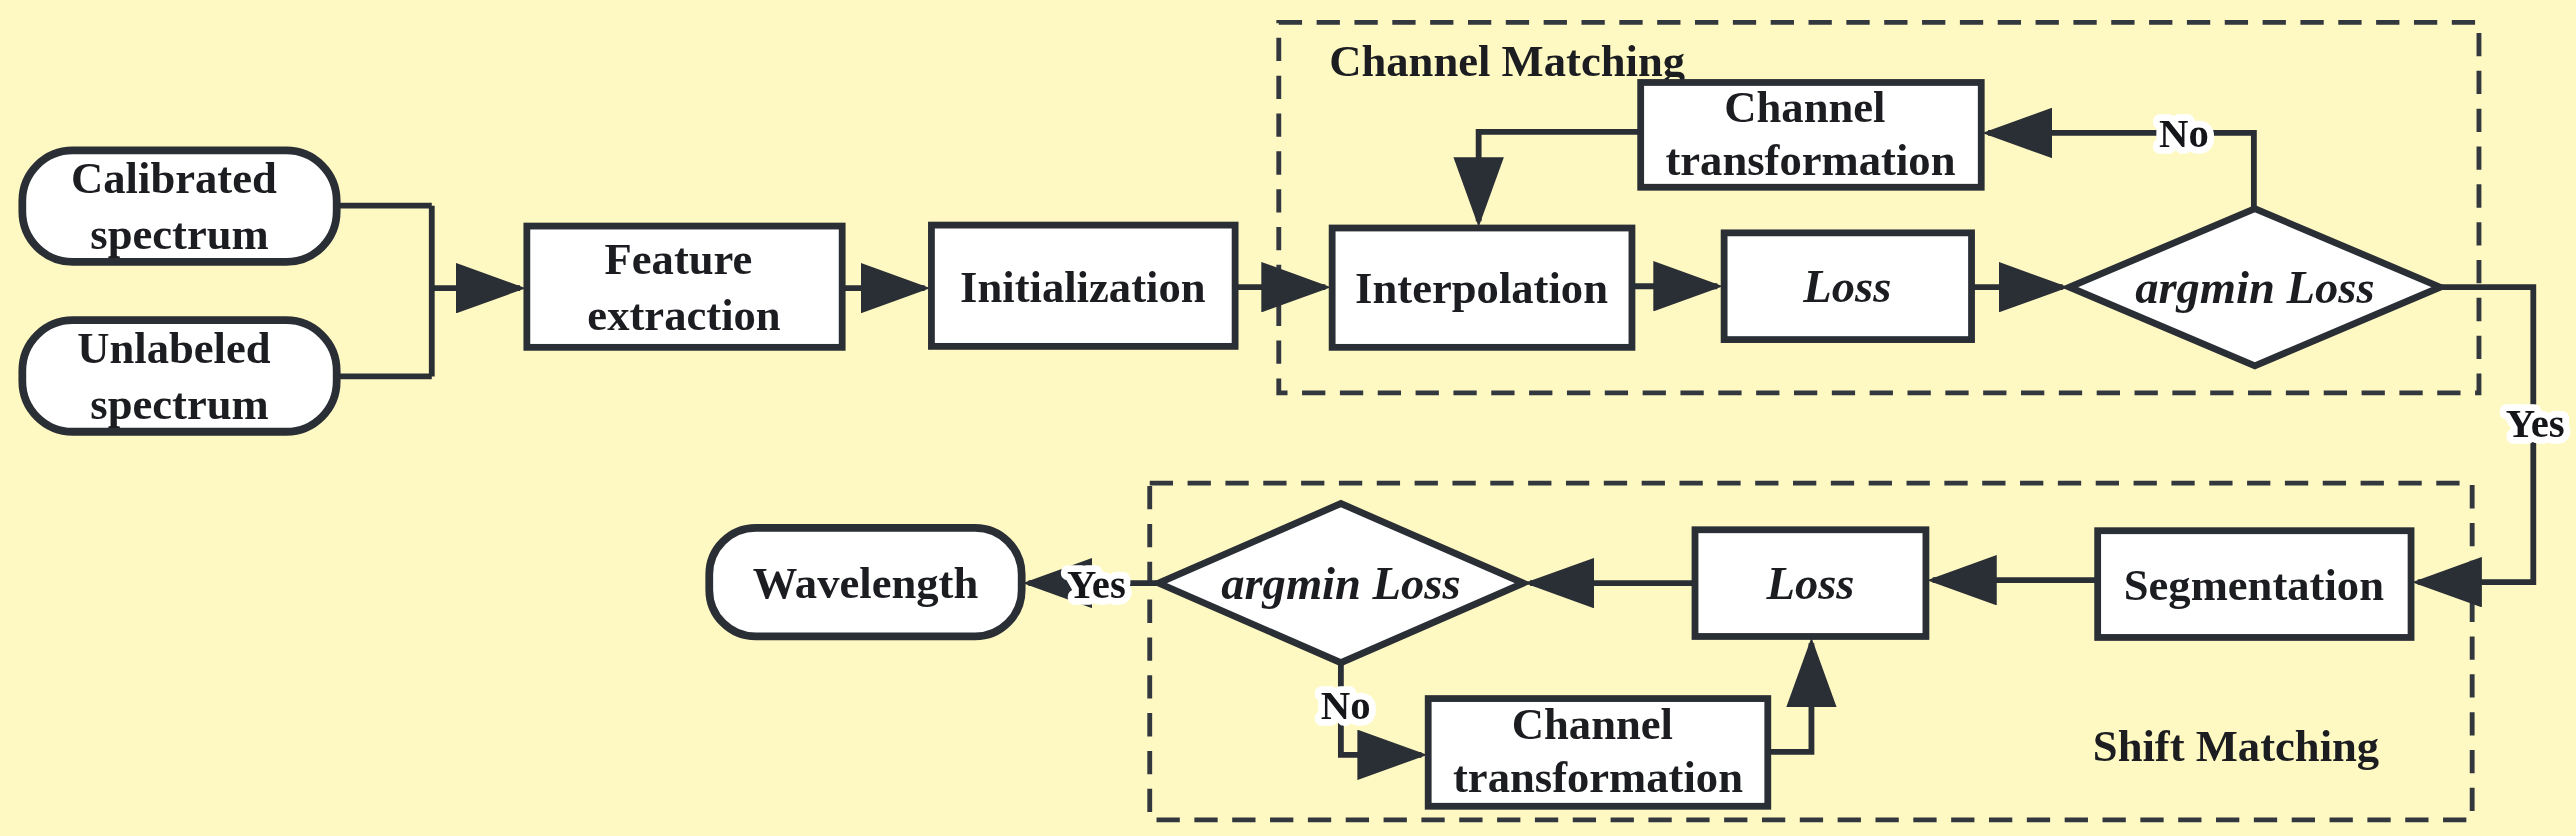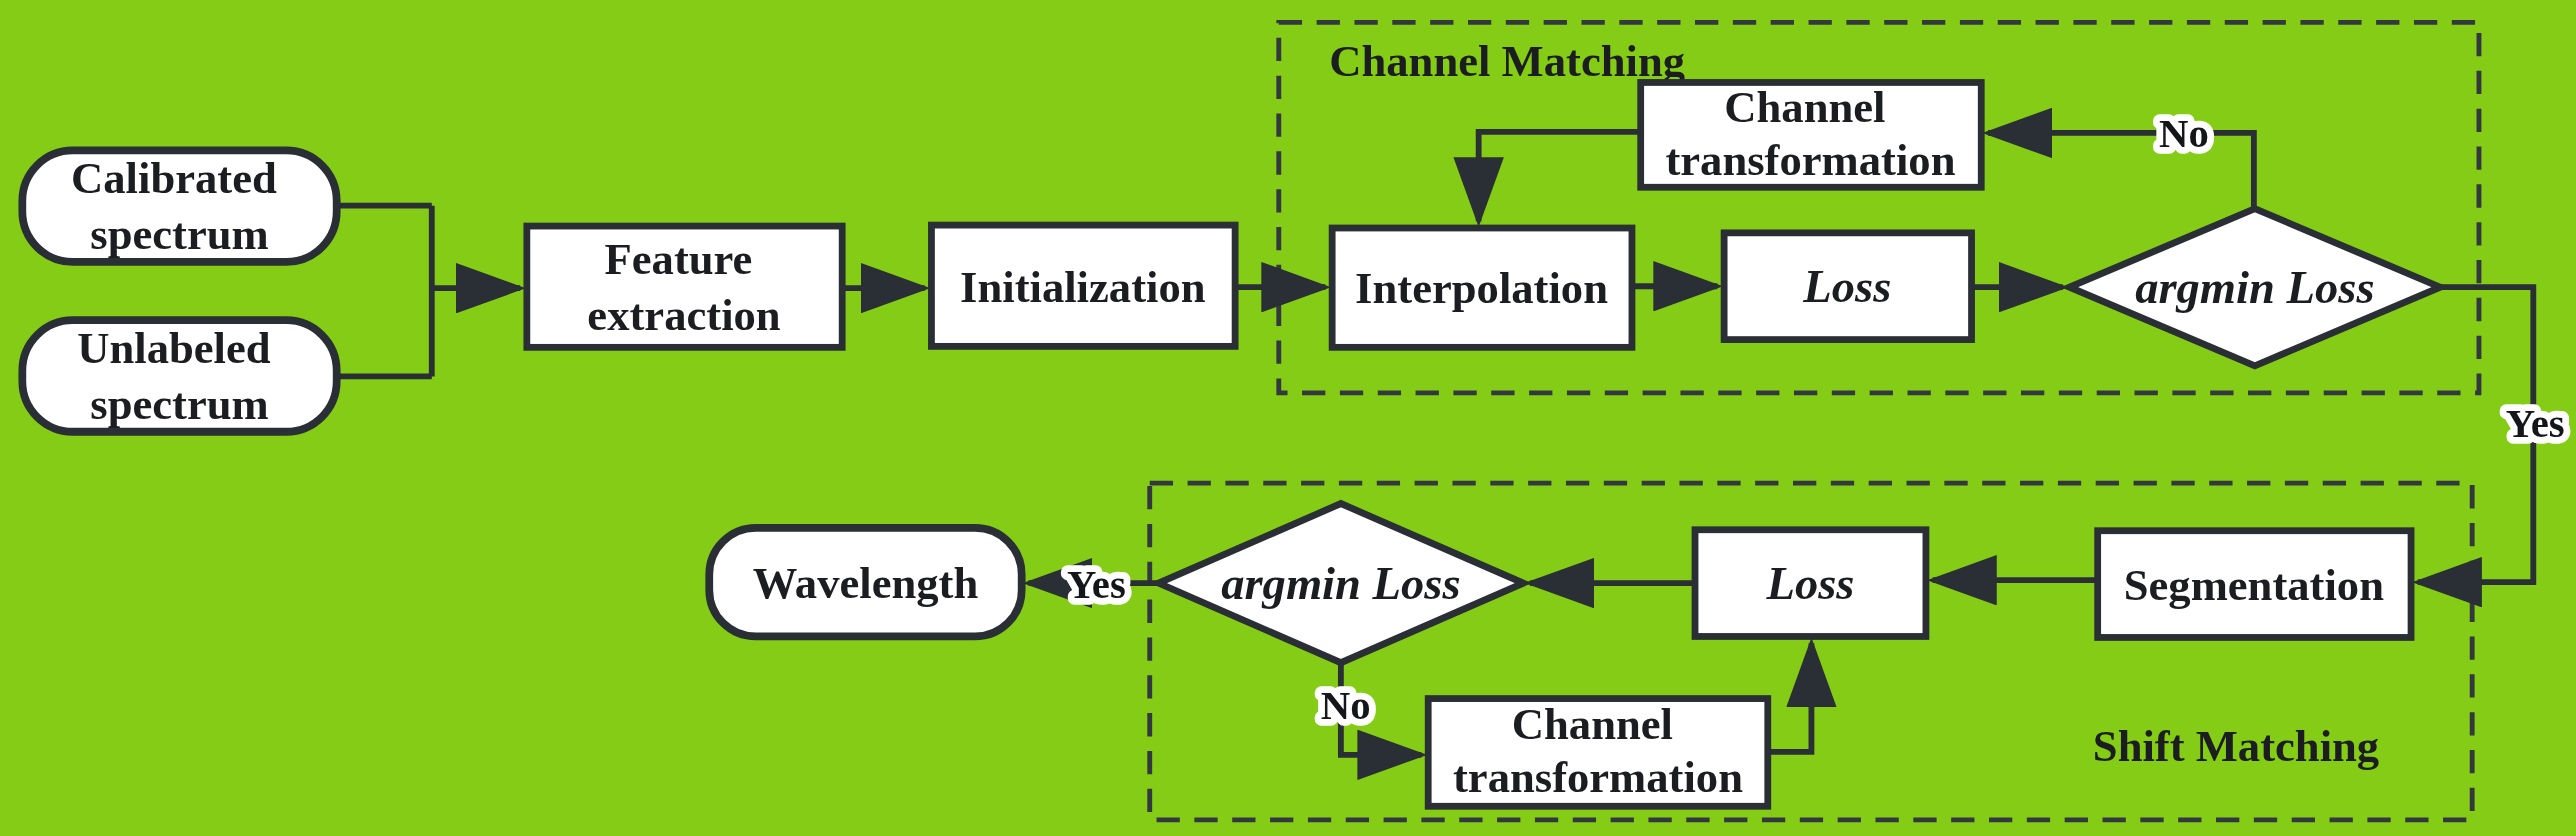--- a/index.html
+++ b/index.html
@@ -2,21 +2,21 @@
 <html><head>
 <meta charset="utf-8">
 <style>
   html, body {
     margin: 0;
     padding: 0;
     background: #ffffff;
   }
   .figure-wrap {
     width: 100%;
-    background: #84cc16;
+    background: #fef9c3;
   }
   svg {
     display: block;
     width: 100%;
     height: auto;
     font-family: "Liberation Serif", "DejaVu Serif", serif;
   }
   .node-shape {
     fill: #ffffff;
     stroke: #2a2e35;

